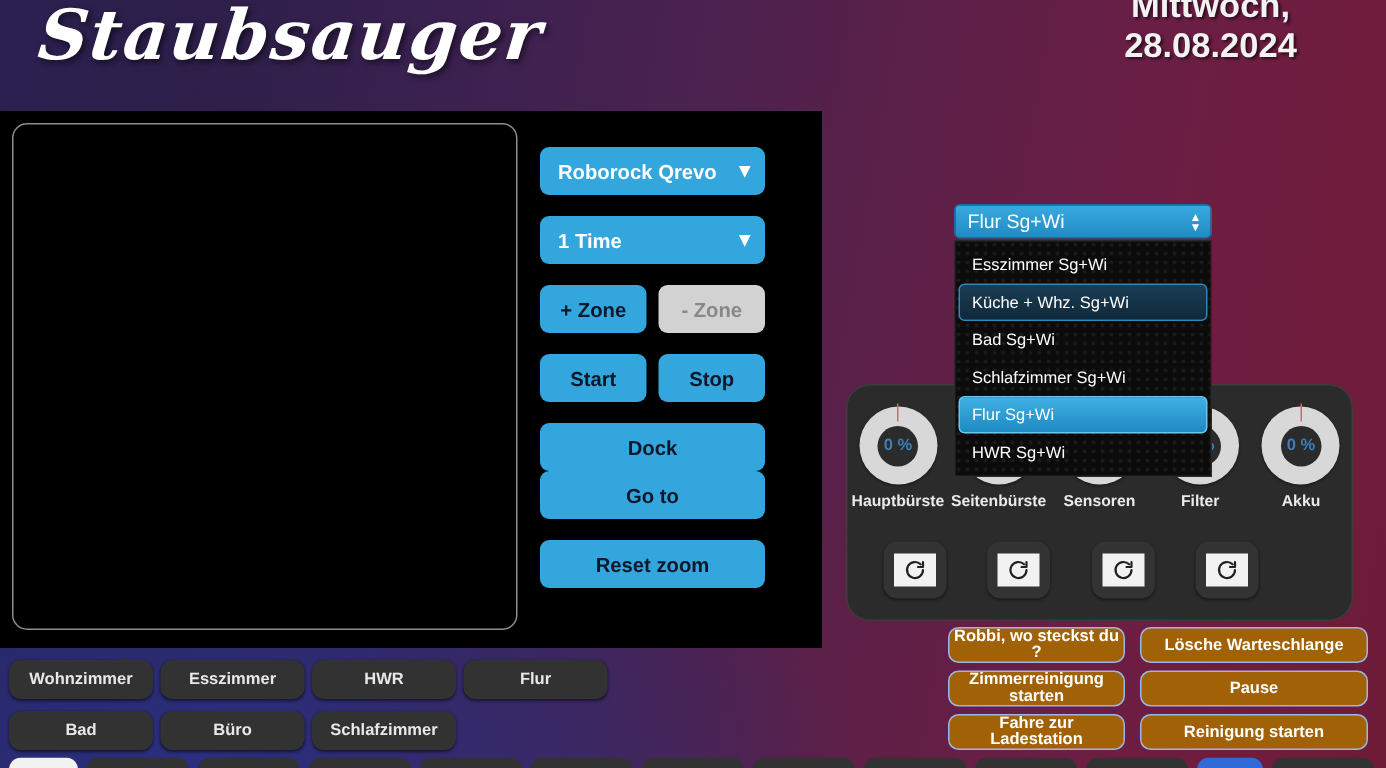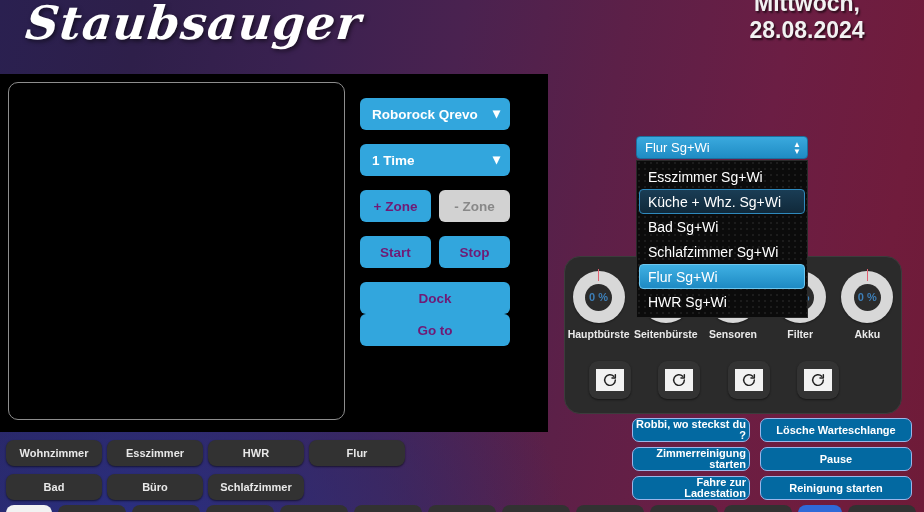--- a/index.html
+++ b/index.html
@@ -109,21 +109,21 @@
     font-weight: bold;
   }
 
   .btn-row { display: flex; gap: 8px; margin-bottom: 14px; }
 
   .btn {
     height: 32px;
     background: #32a6dd;
     border: none;
     border-radius: 6px;
-    color: #701a75;
+    color: #0f172a;
     font-family: "Liberation Sans", sans-serif;
     font-size: 13.5px;
     font-weight: bold;
     display: flex;
     align-items: center;
     justify-content: center;
     cursor: pointer;
   }
   .btn.half { width: 71px; }
   .btn.full { width: 150px; }
@@ -258,21 +258,21 @@
     background-size: 6px 6px;
     border: 1px solid #2a2a2a;
     padding: 3px 0;
   }
   .dd-item {
     height: 25px;
     display: flex;
     align-items: center;
     padding-left: 9px;
     color: #fff;
-    font-size: 14px;
+    font-size: 11px;
     cursor: pointer;
     margin: 0 2px;
   }
   .dd-item.selected {
     background: linear-gradient(#3fb0e3, #1e8ac3);
     border: 1px solid #6dc6ee;
     border-radius: 4px;
     padding-left: 8px;
     height: 25px;
   }
@@ -287,30 +287,30 @@
   .action-panel {
     position: absolute;
     left: 632px; top: 418px;
     width: 282px;
     display: grid;
     grid-template-columns: 118px 152px;
     gap: 5px 10px;
   }
   .act-btn {
     height: 24px;
-    background: #0369a1;
+    background: #a16207;
     border: 1px solid #9ab6ea;
     border-radius: 7px;
     color: #fff;
     font-size: 11px;
     font-weight: bold;
     display: flex;
     align-items: center;
     justify-content: center;
-    text-align: right;
+    text-align: center;
     line-height: 11px;
     cursor: pointer;
     padding: 0 3px;
   }
   .act-btn.two-line { line-height: 11px; }
 
   
   .rooms {
     position: absolute;
     left: 6px; top: 440px;
@@ -385,20 +385,21 @@
       <div class="btn half disabled">- Zone</div>
     </div>
 
     <div class="btn-row">
       <div class="btn half">Start</div>
       <div class="btn half">Stop</div>
     </div>
 
     <div class="btn full" style="margin-bottom:0;">Dock</div>
     <div class="btn full" style="margin-bottom:14px;">Go to</div>
+    <div class="btn full">Reset zoom</div>
   </div>
 </div>
 
 <div class="status-panel">
   <div class="gauges">
 
     <div class="gauge-item">
       <div class="donut">
         <div class="tick"></div>
         <div class="val">0 %</div>

